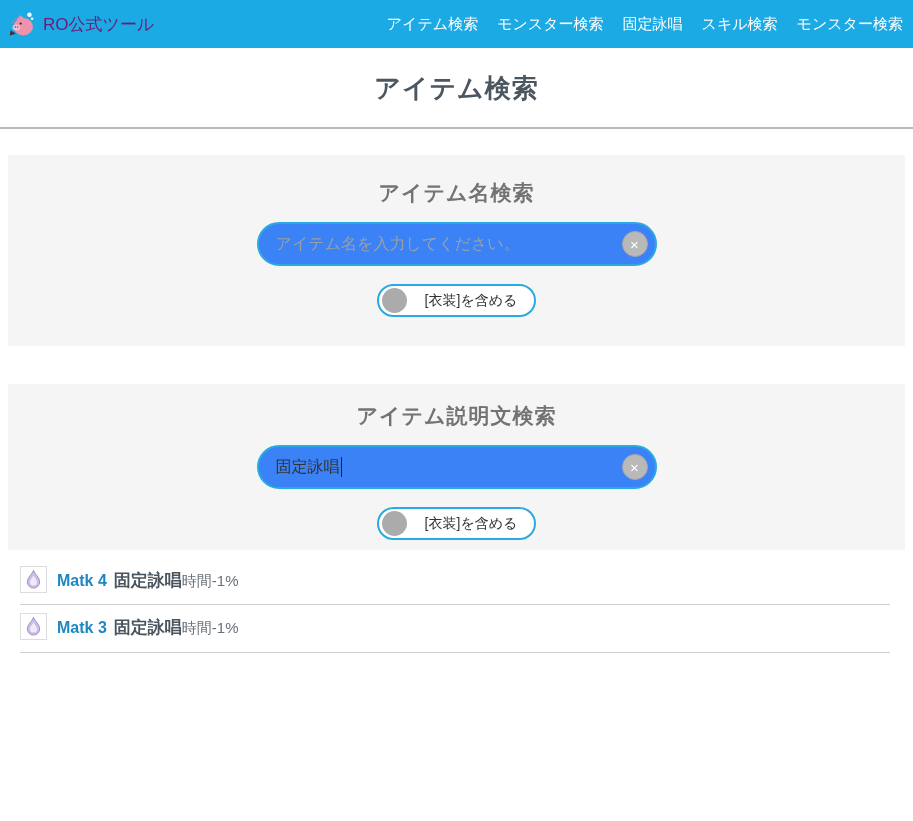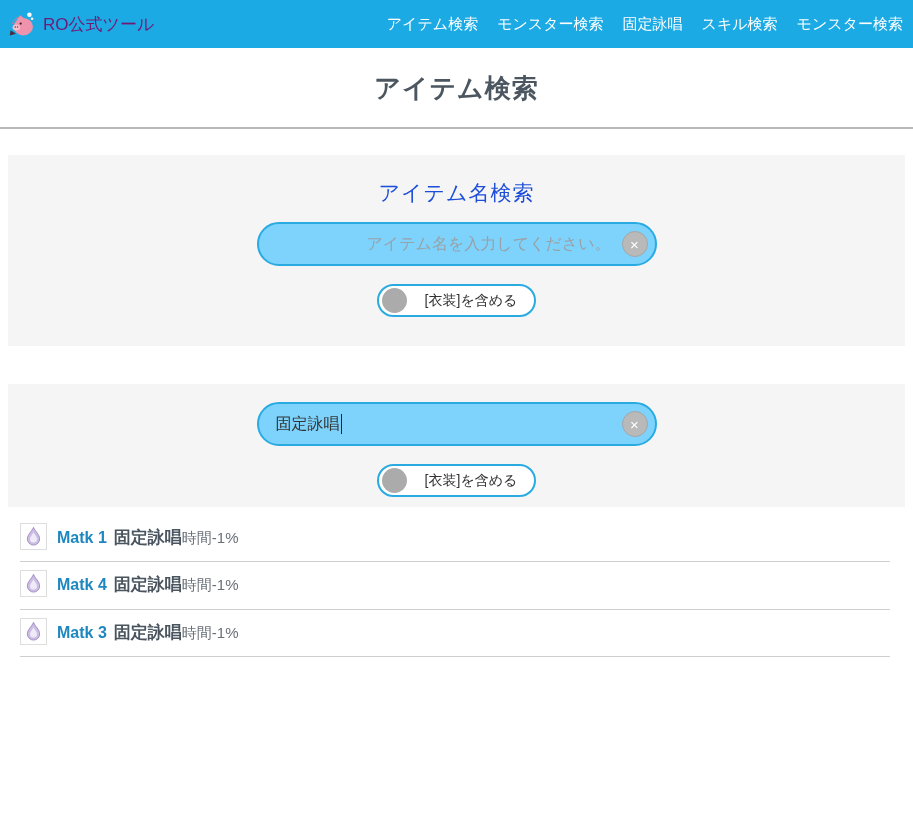--- a/index.html
+++ b/index.html
@@ -28,27 +28,27 @@
   .page-title{
     text-align:center;font-size:26px;font-weight:bold;color:#4b5661;
     margin:23px 0 21px;letter-spacing:1px;
   }
   .title-divider{border:none;border-top:2px solid #b9b9b9;margin:0;}
   
   .search-section{
     background:var(--section-bg);margin:26px 8px 0;padding:24px 0 29px;text-align:center;
   }
   .search-section.second{margin-top:38px;padding:18px 0 10px;}
-  .section-heading{font-size:21px;font-weight:normal;color:#1d4ed8;margin:0 0 15px;letter-spacing:1px;}
+  .section-heading{font-size:21px;font-weight:bold;color:#737373;margin:0 0 15px;letter-spacing:1px;}
   .search-box{position:relative;width:400px;margin:0 auto;}
   .search-input{
     width:100%;height:44px;border:2px solid var(--accent);border-radius:22px;
-    background:#7dd3fc;padding:0 44px 0 17px;font-size:16px;color:#333;
+    background:#3b82f6;padding:0 44px 0 17px;font-size:16px;color:#333;
     font-family:Liberation Serif, serif;outline:none;
-    display:flex;align-items:center;text-align:right;
+    display:flex;align-items:center;text-align:left;
   }
   input.search-input{display:block;line-height:40px;}
   input.search-input::placeholder{color:#9aa0a6;opacity:1;}
   .caret{display:inline-block;width:1.5px;height:20px;background:#222;margin-left:1px;vertical-align:-4px;}
   .clear-btn{
     position:absolute;right:9px;top:50%;transform:translateY(-50%);
     width:26px;height:26px;border-radius:50%;background:#b9b9b9;border:1px solid #a6a6a6;
     color:#fff;font-size:15px;line-height:1;display:flex;align-items:center;justify-content:center;
     cursor:pointer;padding:0;font-family:inherit;
   }
@@ -117,41 +117,38 @@
       <span>×</span>
     </button>
   </div>
   <button class="toggle-pill">
     <span class="toggle-knob"></span>
     <span>[衣装]を含める</span>
   </button>
 </section>
 
 <section class="search-section second">
+  <h2 class="section-heading">アイテム説明文検索</h2>
   <div class="search-box">
     <div class="search-input" role="textbox">
       <span>固定詠唱</span>
         <span class="caret"></span>
     </div>
     <button class="clear-btn">
       <span>×</span>
     </button>
   </div>
   <button class="toggle-pill">
     <span class="toggle-knob"></span>
     <span>[衣装]を含める</span>
   </button>
 </section>
 
 <div class="results">
     <div class="result-row"><span class="item-icon-box"><svg viewBox="0 0 24 24">
           <path fill="#cbbde4" stroke="#9a86c0" stroke-width="1" d="M12 1.5c2 5 7 8.2 7 13.3a7 7 0 0 1-14 0c0-5.1 5-8.3 7-13.3z"></path>
           <path fill="#efeaf8" d="M12 7c1.2 3 4 5 4 7.8a4 4 0 0 1-8 0C8 12 10.8 10 12 7z"></path>
-        </svg></span><a class="item-link">Matk 1</a><span class="hl">固定詠唱</span><span class="desc">時間-1%</span></div>
-    <div class="result-row"><span class="item-icon-box"><svg viewBox="0 0 24 24">
-          <path fill="#cbbde4" stroke="#9a86c0" stroke-width="1" d="M12 1.5c2 5 7 8.2 7 13.3a7 7 0 0 1-14 0c0-5.1 5-8.3 7-13.3z"></path>
-          <path fill="#efeaf8" d="M12 7c1.2 3 4 5 4 7.8a4 4 0 0 1-8 0C8 12 10.8 10 12 7z"></path>
         </svg></span><a class="item-link">Matk 4</a><span class="hl">固定詠唱</span><span class="desc">時間-1%</span></div>
     <div class="result-row"><span class="item-icon-box"><svg viewBox="0 0 24 24">
           <path fill="#cbbde4" stroke="#9a86c0" stroke-width="1" d="M12 1.5c2 5 7 8.2 7 13.3a7 7 0 0 1-14 0c0-5.1 5-8.3 7-13.3z"></path>
           <path fill="#efeaf8" d="M12 7c1.2 3 4 5 4 7.8a4 4 0 0 1-8 0C8 12 10.8 10 12 7z"></path>
         </svg></span><a class="item-link">Matk 3</a><span class="hl">固定詠唱</span><span class="desc">時間-1%</span></div>
   </div>
 
 </body></html>

